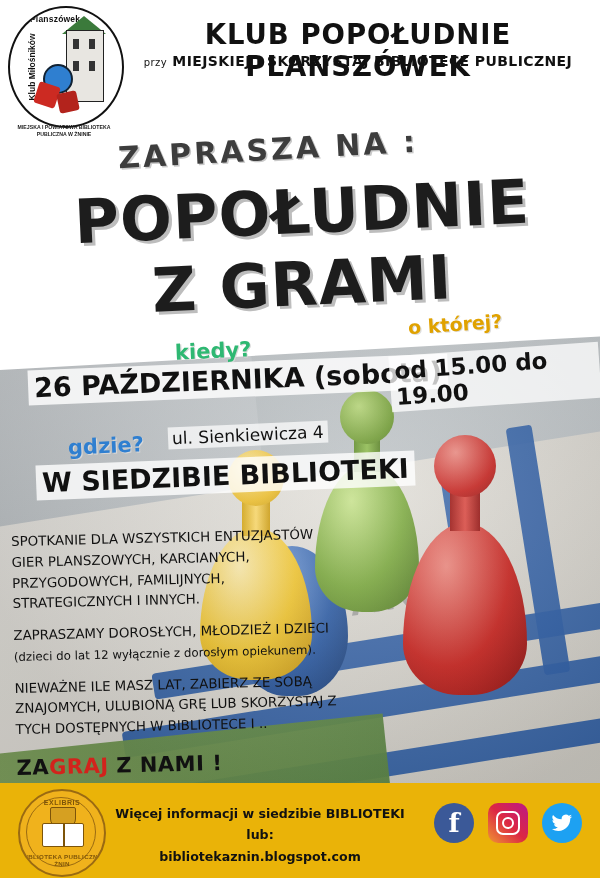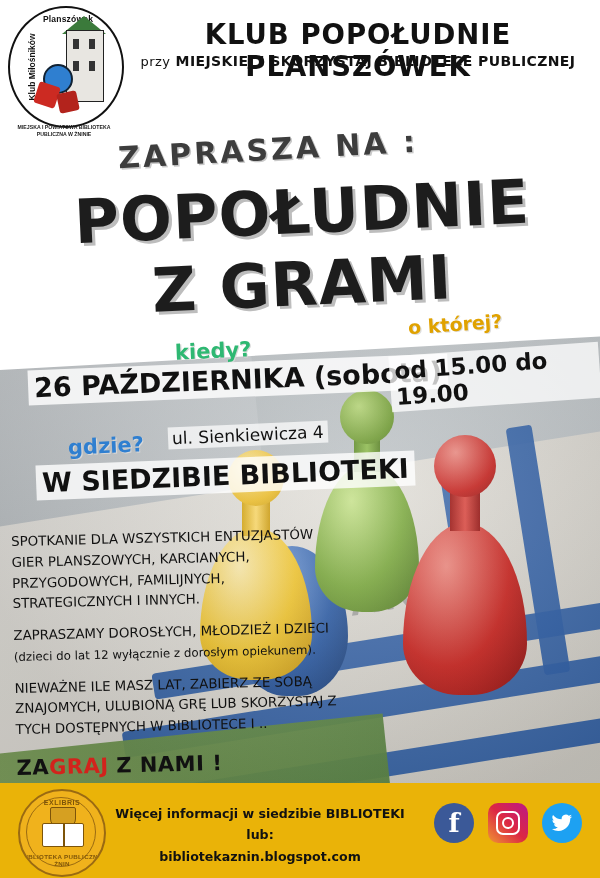--- a/index.html
+++ b/index.html
@@ -165,21 +165,20 @@
     border: 2px solid #111;
     border-radius: 50%;
     background: #fff;
     overflow: hidden;
   }
   .logo-title {
     position: absolute;
     left: 20px;
     top: 6px;
     width: 76px;
-    text-align: center;
     font-size: 8.5px;
     font-weight: bold;
     color: #111;
     letter-spacing: .2px;
   }
   .logo-vert {
     position: absolute;
     left: -14px;
     top: 54px;
     width: 72px;
@@ -272,21 +271,21 @@
     width: 464px;
     text-align: center;
     font-size: 14px;
     font-weight: bold;
     letter-spacing: .4px;
     color: #111;
     font-family: "DejaVu Sans", sans-serif;
   }
   .header-2 .przy {
     font-weight: normal;
-    font-size: 13px;
+    font-size: 10px;
   }
   .header-3 {
     position: absolute;
     left: 126px;
     top: 76px;
     width: 464px;
     text-align: center;
     font-size: 14px;
     font-weight: bold;
     letter-spacing: .4px;

